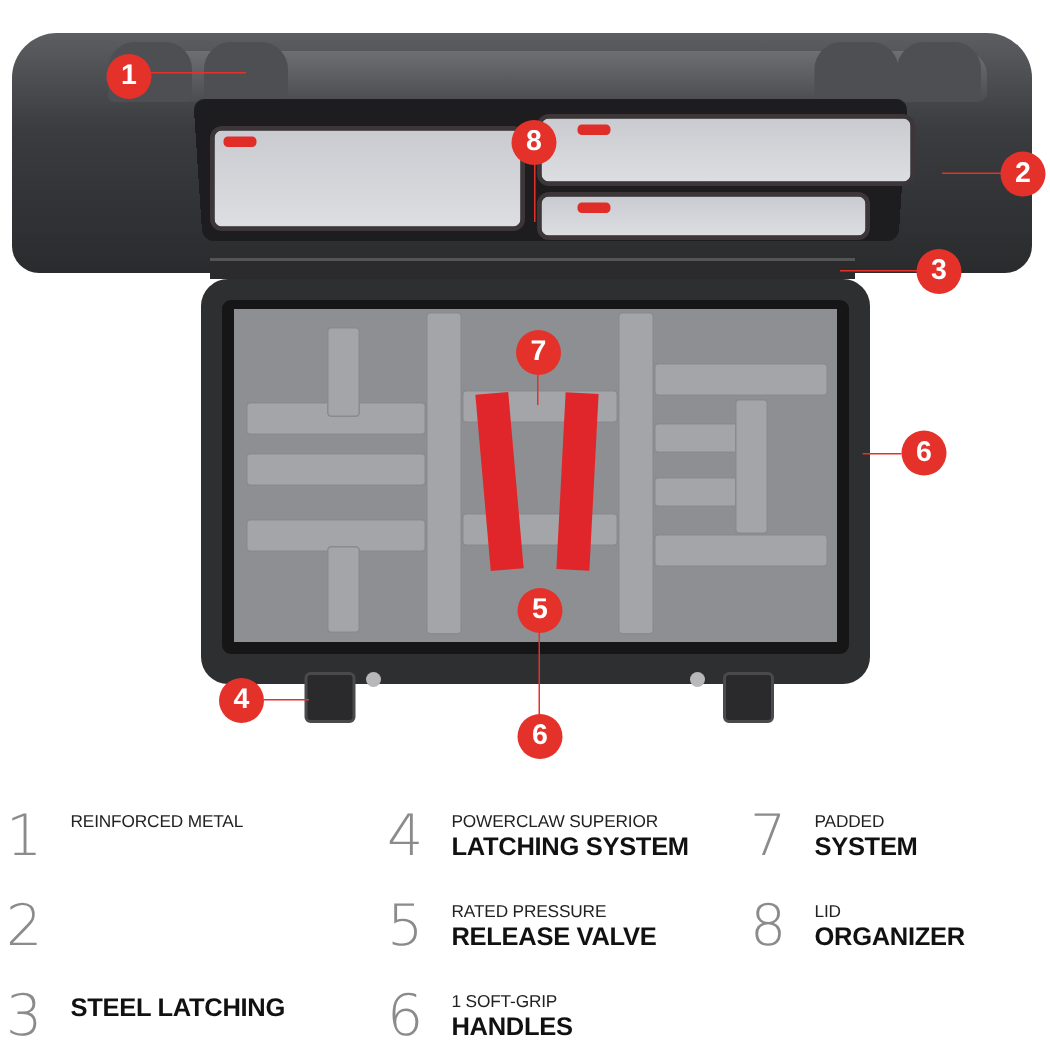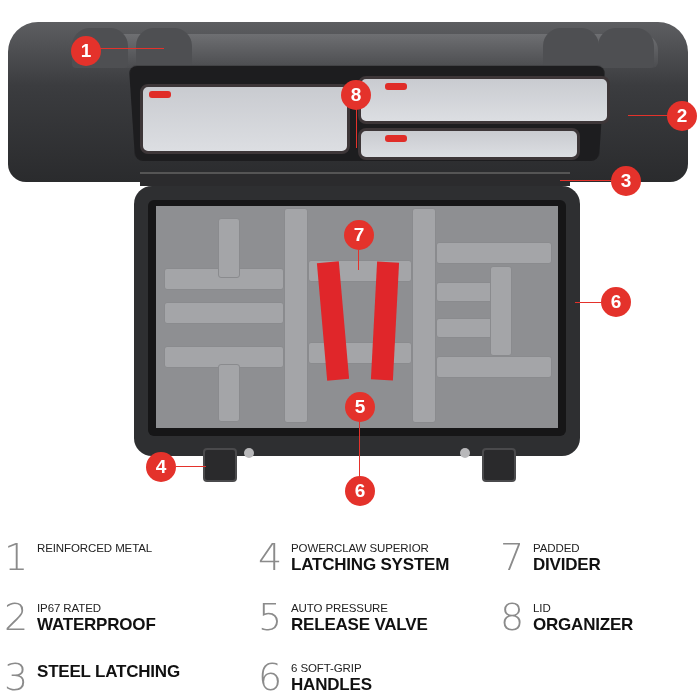--- a/index.html
+++ b/index.html
@@ -66,21 +66,21 @@
   .leader { position: absolute; background: #e4322b; }
 
   
   .legend { position: absolute; left: 0; top: 530px; width: 700px; height: 170px; }
   .feature { position: absolute; display: flex; align-items: flex-start; }
   .feature .num {
     font-size: 38px; font-weight: normal; color: #8b8b8b; width: 32px;
     line-height: 38px; font-family: "DejaVu Sans", sans-serif; font-weight: 200;
     -webkit-text-stroke: 0px;
   }
-  .feature .txt { margin-left: 1px; padding-top: 4px; }
+  .feature .txt { margin-left: 11px; padding-top: 4px; }
   .feature .sub { font-size: 11.5px; color: #222; letter-spacing: -0.1px; line-height: 13px; }
   .feature .main { font-size: 17px; font-weight: bold; color: #111; line-height: 19px; letter-spacing: -0.2px; }
 </style>
 </head>
 <body>
 
 <div class="product">
 
   <div class="lid-outer">
     <div class="lid-top-bar"></div>
@@ -150,59 +150,55 @@
 
 <div class="legend">
   <div class="feature" style="left:4px; top:8px;">
     <span class="num">1</span>
     <div class="txt">
       <div class="sub">REINFORCED METAL</div>
     </div>
   </div>
   <div class="feature" style="left:4px; top:68px;">
     <span class="num">2</span>
-    <div class="txt">
-      <div class="sub">IP67 RATED</div>
-      <div class="main">WATERPROOF</div>
-    </div>
   </div>
   <div class="feature" style="left:4px; top:128px;">
     <span class="num">3</span>
     <div class="txt">
       <div class="main">STEEL LATCHING</div>
     </div>
   </div>
 
   <div class="feature" style="left:258px; top:8px;">
     <span class="num">4</span>
     <div class="txt">
       <div class="sub">POWERCLAW SUPERIOR</div>
       <div class="main">LATCHING SYSTEM</div>
     </div>
   </div>
   <div class="feature" style="left:258px; top:68px;">
     <span class="num">5</span>
     <div class="txt">
-      <div class="sub">AUTO PRESSURE</div>
+      <div class="sub">RATED PRESSURE</div>
       <div class="main">RELEASE VALVE</div>
     </div>
   </div>
   <div class="feature" style="left:258px; top:128px;">
     <span class="num">6</span>
     <div class="txt">
-      <div class="sub">6 SOFT-GRIP</div>
+      <div class="sub">1 SOFT-GRIP</div>
       <div class="main">HANDLES</div>
     </div>
   </div>
 
   <div class="feature" style="left:500px; top:8px;">
     <span class="num">7</span>
     <div class="txt">
       <div class="sub">PADDED</div>
-      <div class="main">DIVIDER</div>
+      <div class="main">SYSTEM</div>
     </div>
   </div>
   <div class="feature" style="left:500px; top:68px;">
     <span class="num">8</span>
     <div class="txt">
       <div class="sub">LID</div>
       <div class="main">ORGANIZER</div>
     </div>
   </div>
 </div>

